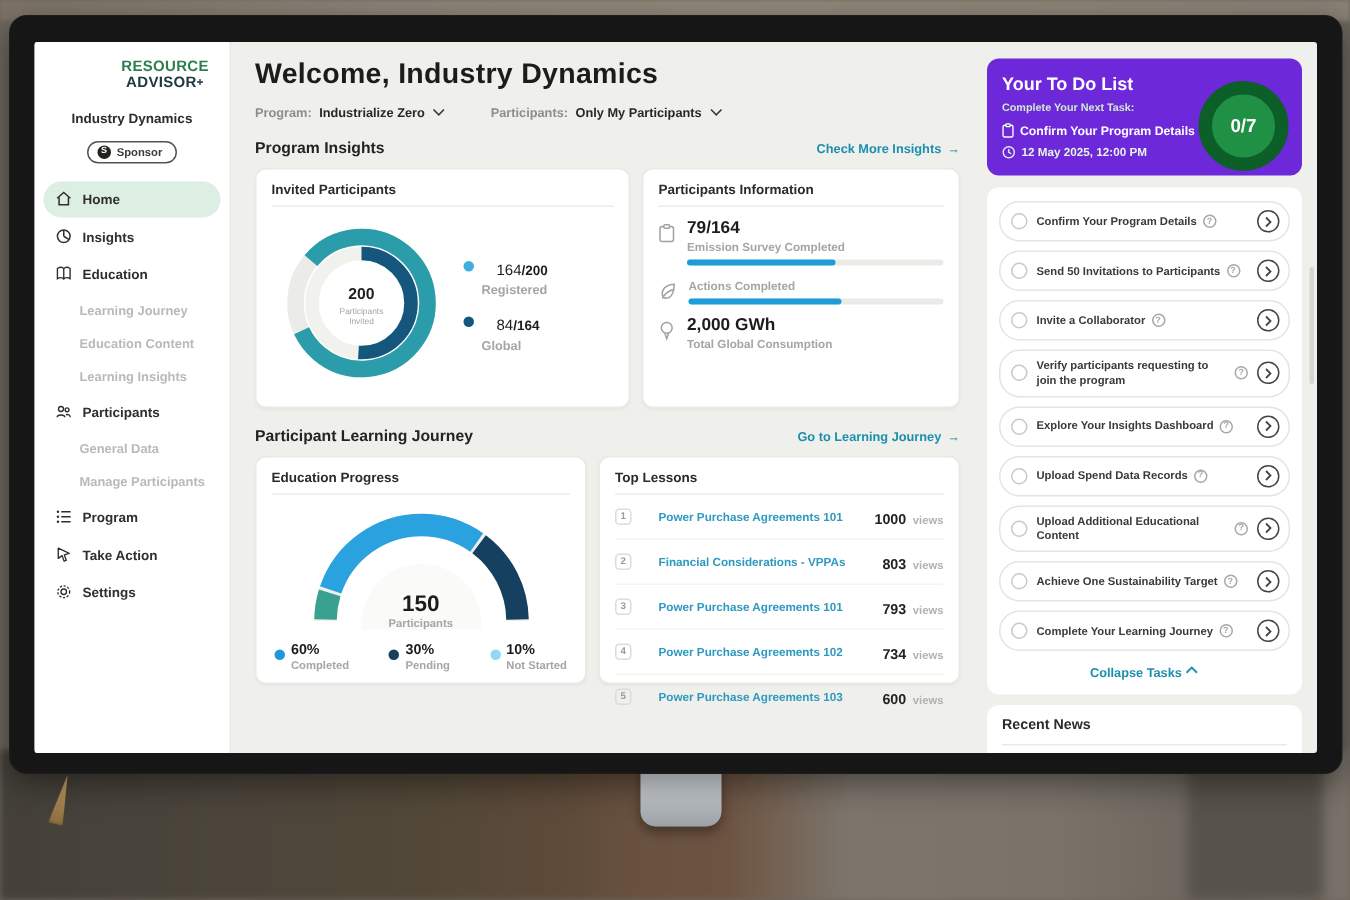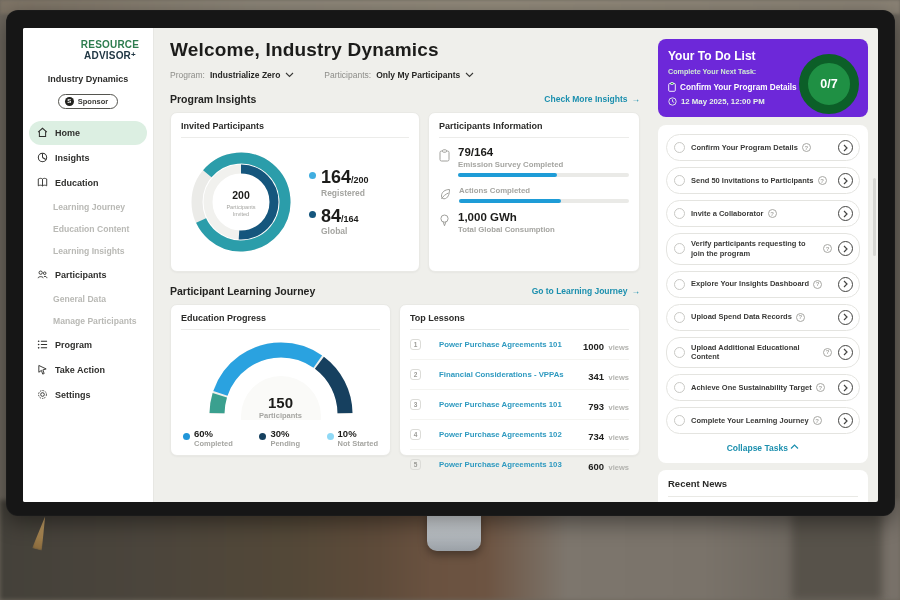--- a/index.html
+++ b/index.html
@@ -42,34 +42,34 @@
   .nav-item.active { background:#dcefe2; }
   .nav-item svg { flex:0 0 auto; }
   .nav-sub { height:22px; display:flex; align-items:center; padding-left:30px; font-size:8.6px; font-weight:600;
     color:#b9b9b5; cursor:pointer; }
 
   
   .main { flex:1 1 auto; padding:11px 12px 0 16px; min-width:0; }
   .welcome { font-size:19px; font-weight:800; color:#1c1c1a; letter-spacing:.2px; }
   .filters { display:flex; gap:30px; margin-top:9px; align-items:center; }
   .filter { display:flex; align-items:center; gap:5px; cursor:pointer; }
-  .filter .flabel { font-size:8.5px; color:#8d8d89; font-weight:400; }
+  .filter .flabel { font-size:8.5px; color:#8d8d89; font-weight:700; }
   .filter .fvalue { font-size:8.5px; font-weight:800; color:#28282  6; color:#282826; }
   .section-head { display:flex; justify-content:space-between; align-items:center; margin-top:13px; margin-bottom:7px; }
   .section-title { font-size:10.5px; font-weight:800; color:#242422; }
   .section-link { font-size:8.5px; font-weight:800; color:#1b8fae; cursor:pointer; display:flex; gap:4px; }
   .cards-row { display:flex; gap:8px; }
   .card { background:#fff; border:1px solid #e9e9e5; border-radius:7px; padding:8px 10px 9px; box-shadow:0 1px 2px rgba(0,0,0,.04); }
   .card-title { font-size:9px; font-weight:800; color:#2b2b29; padding-bottom:6px; border-bottom:1px solid #ececea; }
 
   .invited-card { width:250px; flex:0 0 250px; height:160px; }
   .invited-body { display:flex; align-items:center; gap:8px; margin-top:4px; }
   .leg-item { display:flex; gap:5px; margin:9px 0; }
   .leg-dot { width:7px; height:7px; border-radius:50%; margin-top:4px; flex:0 0 auto; }
-  .leg-value { font-size:18px; font-weight:700; color:#1c1c1a; line-height:1.1; }
+  .leg-value { font-size:10px; font-weight:400; color:#1c1c1a; line-height:1.1;margin-left:10px; }
   .leg-total { font-size:9px; font-weight:800; color:#1c1c1a; }
   .leg-label { font-size:8.5px; color:#a5a5a1; font-weight:600; }
 
   .info-card { flex:1 1 auto; height:160px; }
   .info-row { display:flex; gap:8px; margin-top:8px; align-items:flex-start; }
   .info-icon { margin-top:3px; flex:0 0 auto; }
   .info-col { flex:1 1 auto; }
   .info-value { font-size:11.5px; font-weight:800; color:#1c1c1a; line-height:1.15; }
   .info-label { font-size:7.8px; color:#a5a5a1; font-weight:600; margin-top:1px; }
   .bar-track { margin-top:4px; height:4px; border-radius:2px; background:#eaeae7; width:100%; }
@@ -291,21 +291,21 @@
                   <div class="bar-fill" style="width: 60%; background: rgb(30, 156, 215);"></div>
                 </div>
           </div>
         </div>
         <div class="info-row">
           <svg class="info-icon" width="11" height="13" viewBox="0 0 11 13">
                 <circle cx="5.5" cy="4.6" r="3.6" fill="none" stroke="#a0a09c" stroke-width="1"></circle>
                 <path d="M4.2 8 L5.5 11.8 L6.8 8" fill="none" stroke="#a0a09c" stroke-width="1"></path>
               </svg>
           <div class="info-col">
-            <div class="info-value">1,000 GWh</div>
+            <div class="info-value">2,000 GWh</div>
             <div class="info-label">Total Global Consumption</div>
           </div>
         </div>
       </div>
     </div>
 
     <div class="section-head">
       <span class="section-title">Participant Learning Journey</span>
       <span class="section-link">
         <span>Go to Learning Journey</span>
@@ -358,21 +358,21 @@
       <div class="card lessons-card">
         <div class="card-title">Top Lessons</div>
         <div class="lesson-row">
           <span class="rank">1</span>
           <span class="lesson-title">Power Purchase Agreements 101</span>
           <span class="lesson-views"><span class="views-num">1000</span> <span class="views-suffix">views</span></span>
         </div>
         <div class="lesson-row">
           <span class="rank">2</span>
           <span class="lesson-title">Financial Considerations - VPPAs</span>
-          <span class="lesson-views"><span class="views-num">341</span> <span class="views-suffix">views</span></span>
+          <span class="lesson-views"><span class="views-num">803</span> <span class="views-suffix">views</span></span>
         </div>
         <div class="lesson-row">
           <span class="rank">3</span>
           <span class="lesson-title">Power Purchase Agreements 101</span>
           <span class="lesson-views"><span class="views-num">793</span> <span class="views-suffix">views</span></span>
         </div>
         <div class="lesson-row">
           <span class="rank">4</span>
           <span class="lesson-title">Power Purchase Agreements 102</span>
           <span class="lesson-views"><span class="views-num">734</span> <span class="views-suffix">views</span></span>

